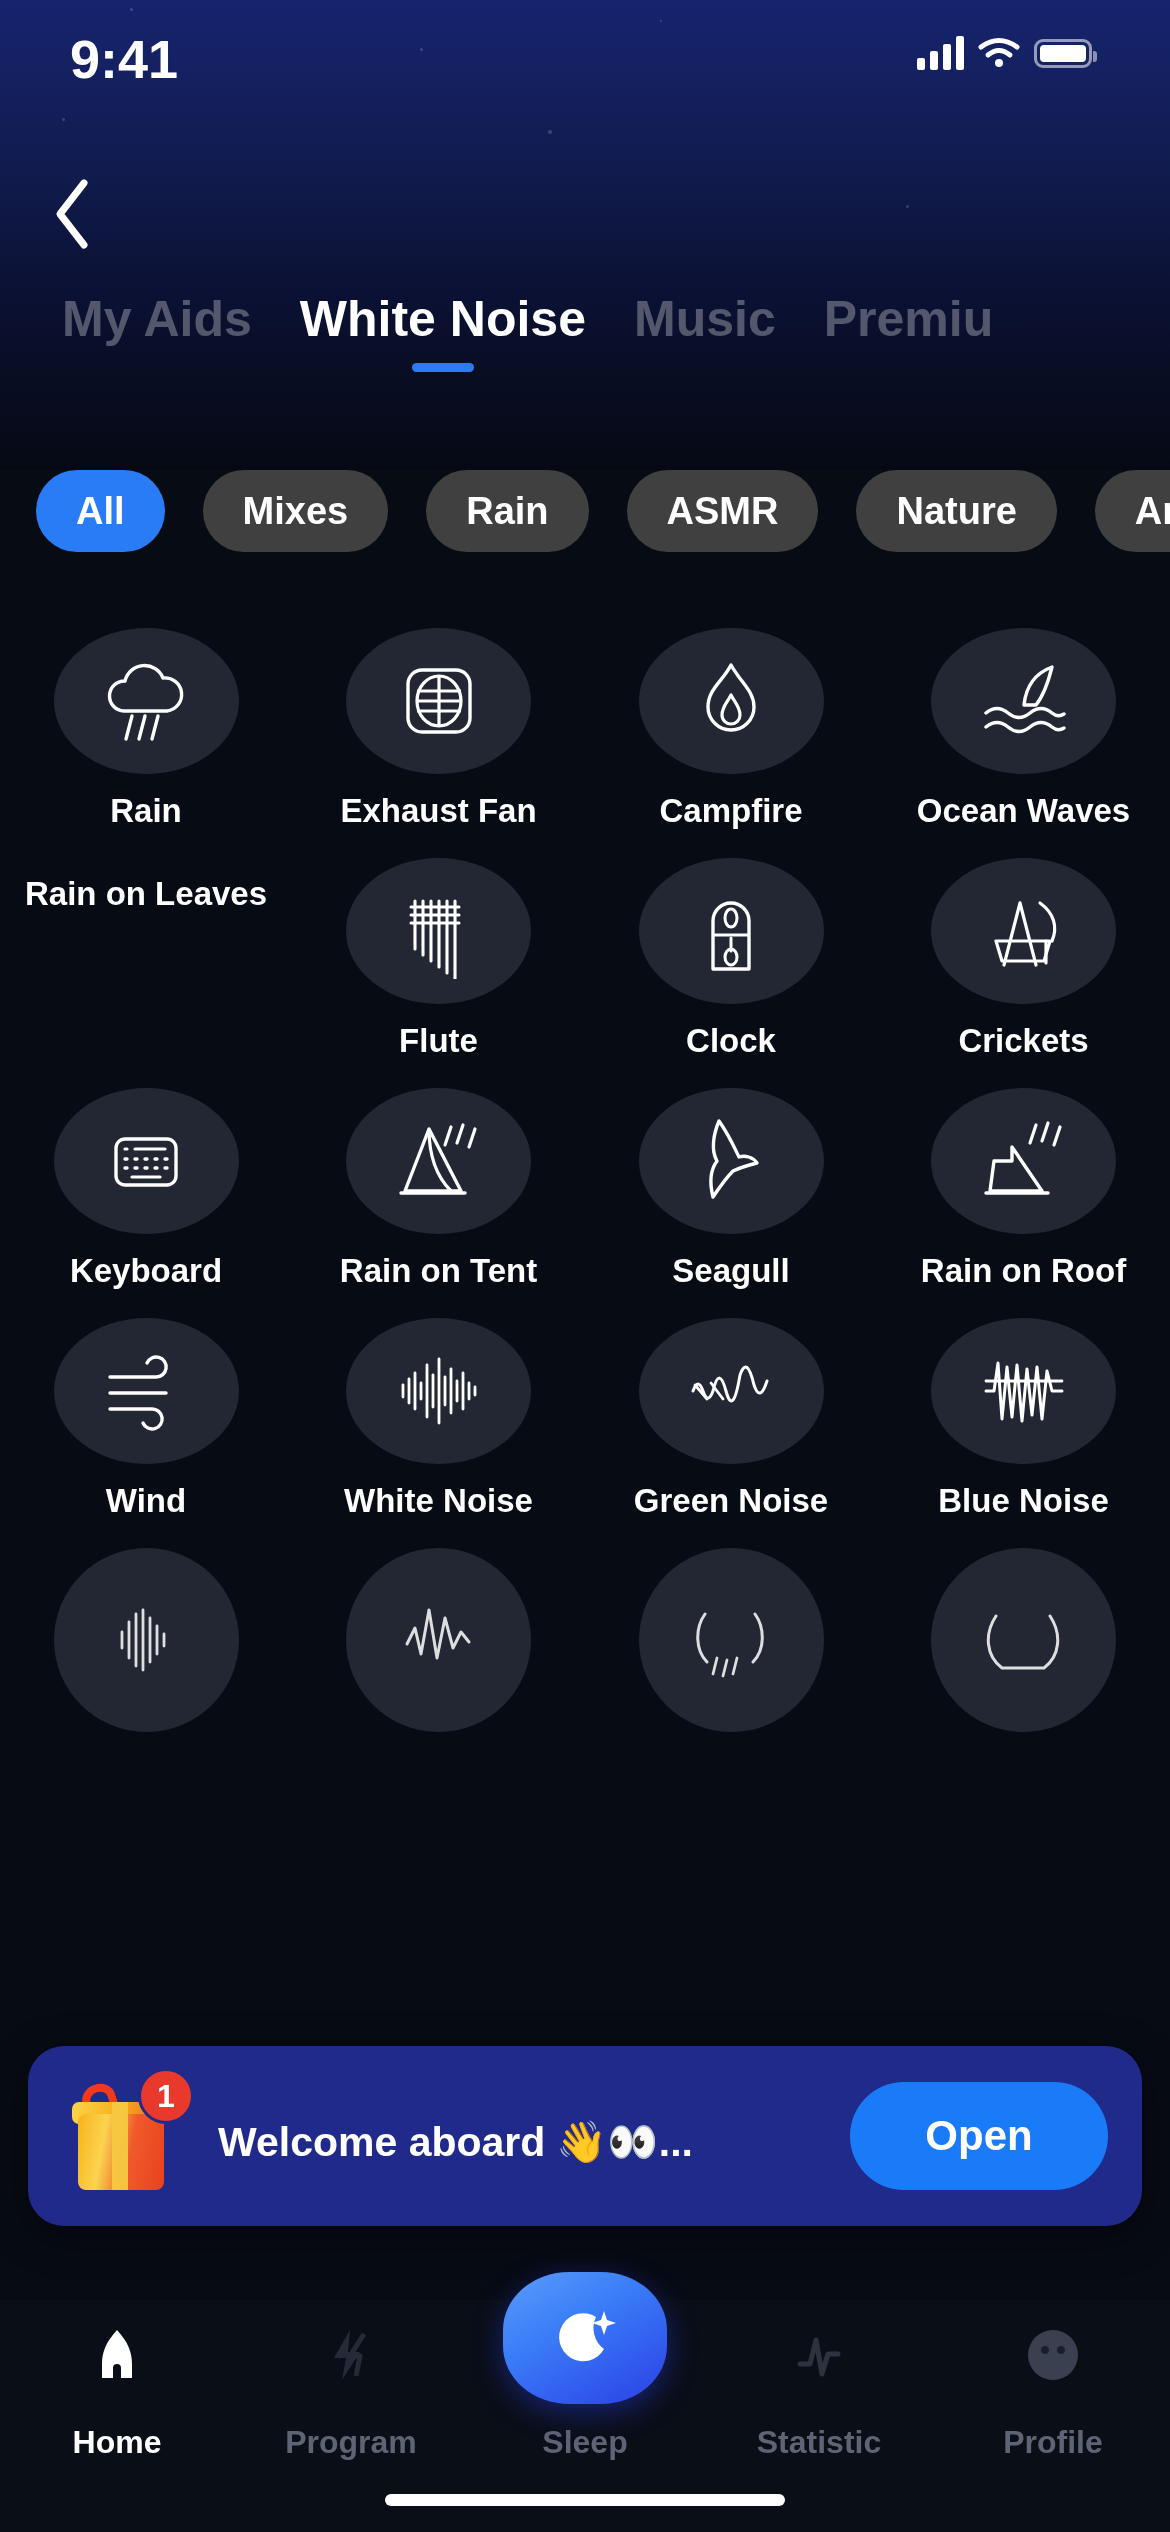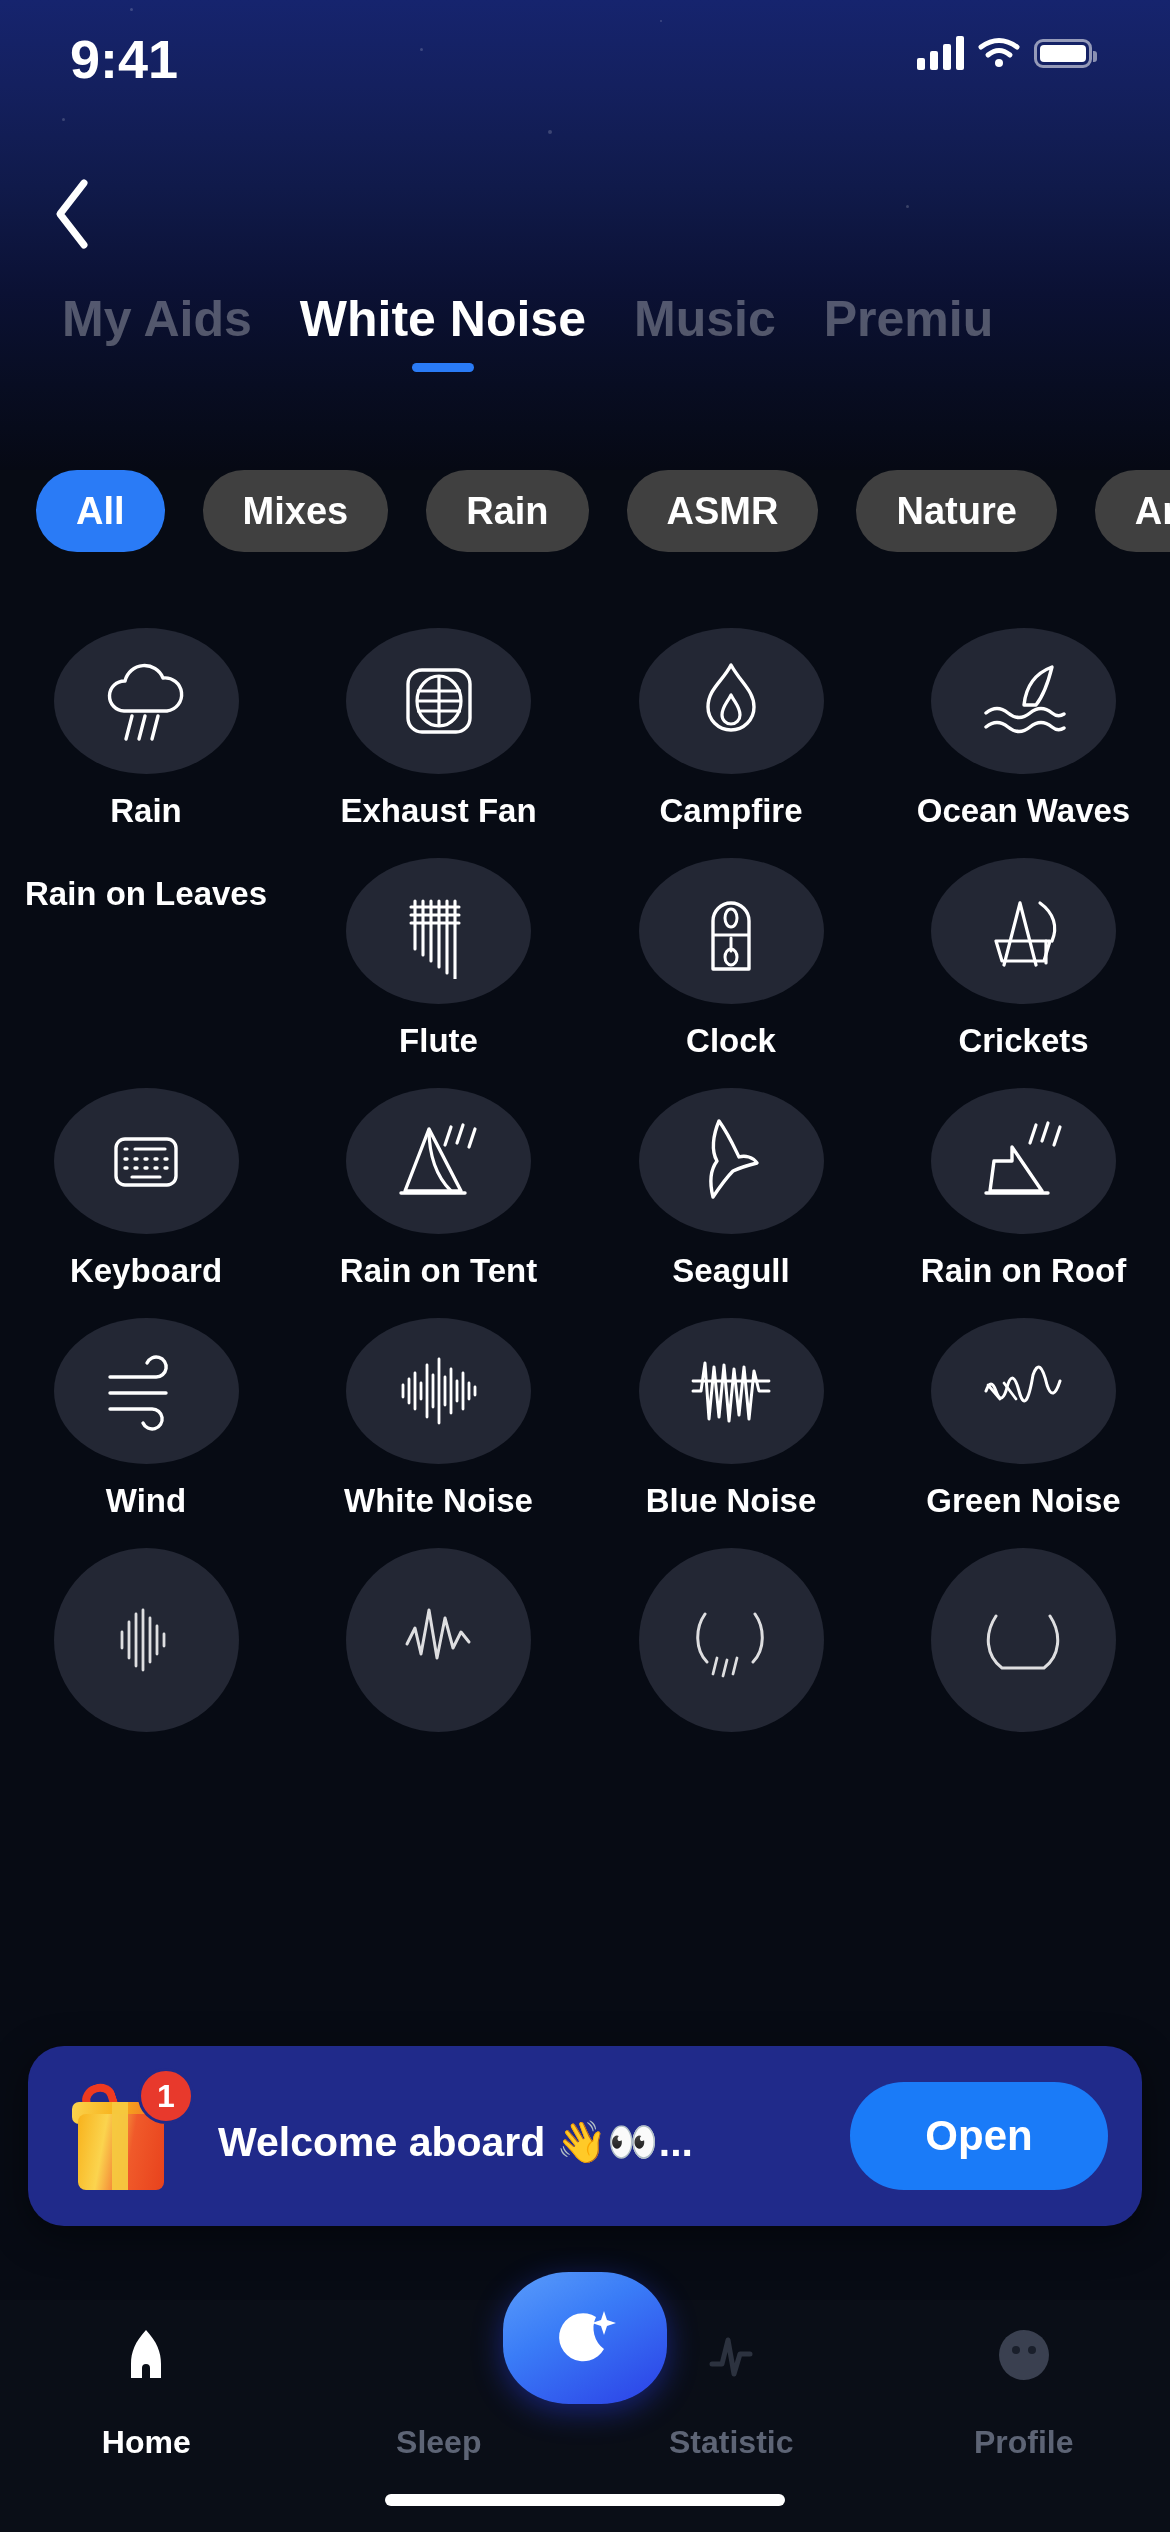--- a/index.html
+++ b/index.html
@@ -436,35 +436,35 @@
             <path d="M86 44 L86 52"></path>
           </g>
         </svg>
       </div>
       <div class="label">White Noise</div>
     </div>
 
     <div class="cell">
       <div class="disc">
         <svg width="100" height="96" viewBox="0 0 100 96">
+          <path d="M12 48 q5 -14 10 0 q5 14 10 0 q6 -26 13 0 q7 26 14 -16 q7 -20 14 10 q6 18 13 -4" stroke="#fff" stroke-width="3" fill="none" stroke-linecap="round"></path>
+          <path d="M14 42 L26 56 M30 40 L42 56" stroke="#fff" stroke-width="2.8" stroke-linecap="round"></path>
+        </svg>
+      </div>
+      <div class="label">Green Noise</div>
+    </div>
+
+    <div class="cell">
+      <div class="disc">
+        <svg width="100" height="96" viewBox="0 0 100 96">
           <path d="M12 48 L20 48 L24 20 L28 76 L33 24 L38 74 L43 22 L48 78 L53 26 L58 72 L63 24 L68 76 L73 28 L78 48 L88 48" stroke="#fff" stroke-width="3" fill="none" stroke-linejoin="round" stroke-linecap="round"></path>
           <path d="M12 38 L88 38" stroke="#fff" stroke-width="2.8" stroke-linecap="round"></path>
         </svg>
       </div>
       <div class="label">Blue Noise</div>
-    </div>
-
-    <div class="cell">
-      <div class="disc">
-        <svg width="100" height="96" viewBox="0 0 100 96">
-          <path d="M12 48 q5 -14 10 0 q5 14 10 0 q6 -26 13 0 q7 26 14 -16 q7 -20 14 10 q6 18 13 -4" stroke="#fff" stroke-width="3" fill="none" stroke-linecap="round"></path>
-          <path d="M14 42 L26 56 M30 40 L42 56" stroke="#fff" stroke-width="2.8" stroke-linecap="round"></path>
-        </svg>
-      </div>
-      <div class="label">Green Noise</div>
     </div>
 
     <div class="cell">
       <div class="disc">
         <svg width="100" height="96" viewBox="0 0 100 96">
           <g stroke="#fff" stroke-width="2.8" stroke-linecap="round" opacity=".85">
             <path d="M26 40 L26 56"></path>
               <path d="M33 30 L33 66"></path>
               <path d="M40 22 L40 74"></path>
             <path d="M47 18 L47 78"></path>
@@ -525,20 +525,29 @@
 
     <div class="navitem active">
       <div class="navicon">
         <svg width="62" height="62" viewBox="0 0 62 62">
           <path d="M31 6 C20 18 16 28 16 40 L16 54 L27 54 L27 44 a4 4 0 0 1 8 0 L35 54 L46 54 L46 40 C46 28 42 18 31 6 Z" fill="#fff"></path>
         </svg>
       </div>
       <div class="nlabel">Home</div>
     </div>
 
+    <div class="navitem">
+      <div class="navicon">
+        <svg width="62" height="62" viewBox="0 0 62 62">
+          <path d="M30 6 L14 34 L26 34 L22 56 L40 28 L28 28 Z" fill="#242a38"></path>
+          <path d="M44 10 L30 32 L40 32 L36 52" stroke="#242a38" stroke-width="5" fill="none" stroke-linejoin="round"></path>
+        </svg>
+      </div>
+      <div class="nlabel">Program</div>
+    </div>
 
     <div class="navitem">
       <div class="navicon"></div>
       <div class="nlabel">Sleep</div>
     </div>
 
     <div class="navitem">
       <div class="navicon">
         <svg width="62" height="62" viewBox="0 0 62 62">
           <path d="M12 40 L22 40 L28 16 L34 50 L40 30 L50 30" stroke="#2c323f" stroke-width="5" fill="none" stroke-linecap="round" stroke-linejoin="round"></path>

